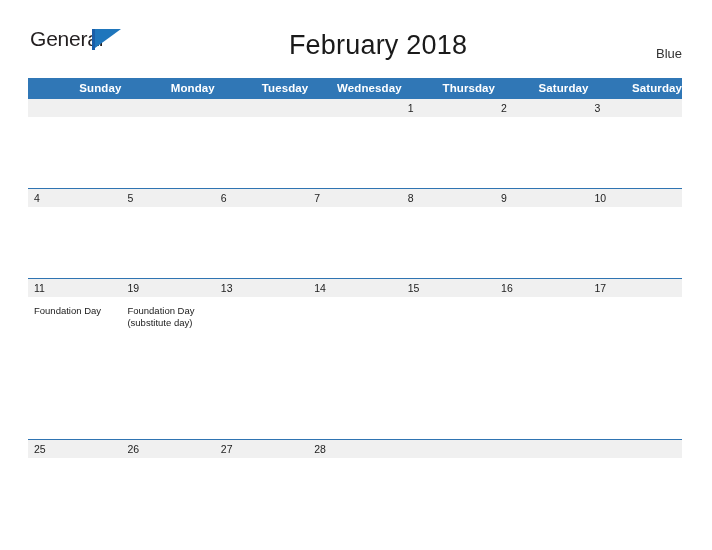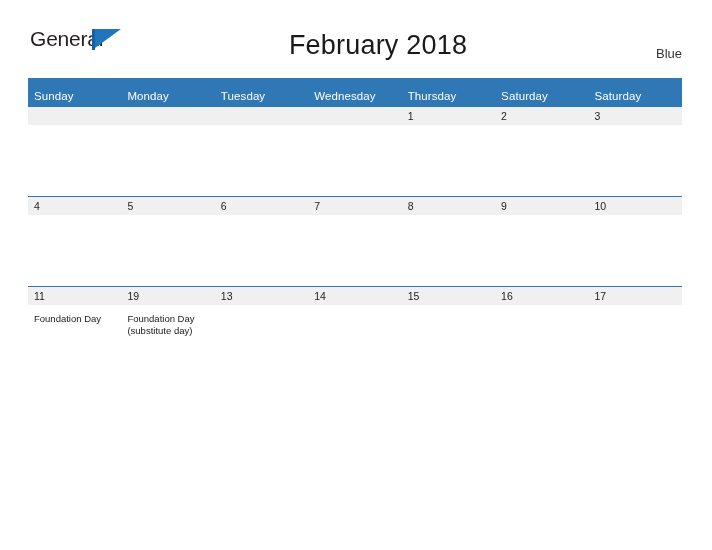--- a/index.html
+++ b/index.html
@@ -111,23 +111,23 @@
     border-collapse: collapse;
     table-layout: fixed;
   }
   table.cal-table col {
     width: 93.43px;
   }
   thead th {
     background: #3077b6;
     color: #ffffff;
     font-size: 11.5px;
-    font-weight: normal;
-    text-align: left;
-    padding: 12px 0 5px 6px;
+    font-weight: bold;
+    text-align: right;
+    padding: 4px 0 5px 6px;
     height: 12px;
     letter-spacing: 0.1px;
   }
   tr.date-row td {
     background: #f0f0f0;
     font-size: 10.5px;
     color: #222222;
     text-align: left;
     padding: 3px 0 3px 6px;
     height: 12px;
@@ -315,20 +315,29 @@
               <span class="event-text"></span>
             </td>
           <td>
               <span class="event-text"></span>
             </td>
           <td>
               <span class="event-text"></span>
             </td>
         </tr>
 
+        <tr class="date-row sep">
+          <td>25</td>
+          <td>26</td>
+          <td>27</td>
+          <td>28</td>
+          <td></td>
+          <td></td>
+          <td></td>
+        </tr>
         <tr class="event-row">
           <td>
               <span class="event-text"></span>
             </td>
           <td>
               <span class="event-text"></span>
             </td>
           <td>
               <span class="event-text"></span>
             </td>

